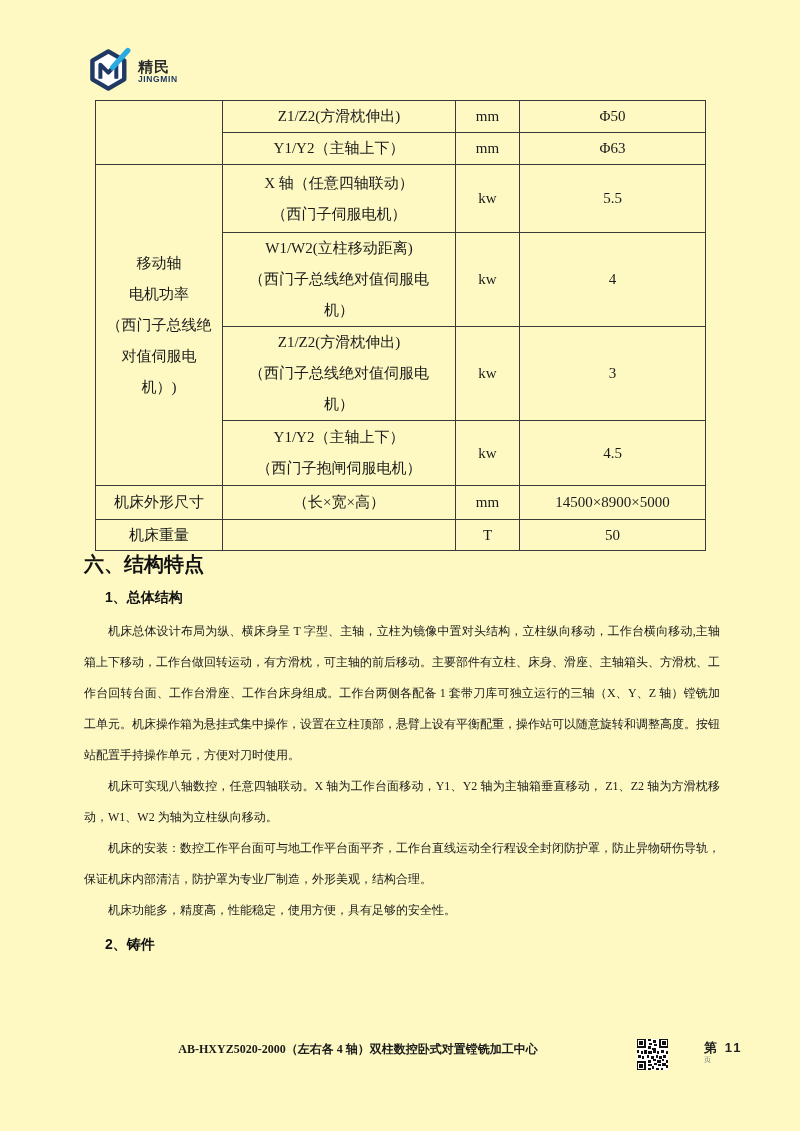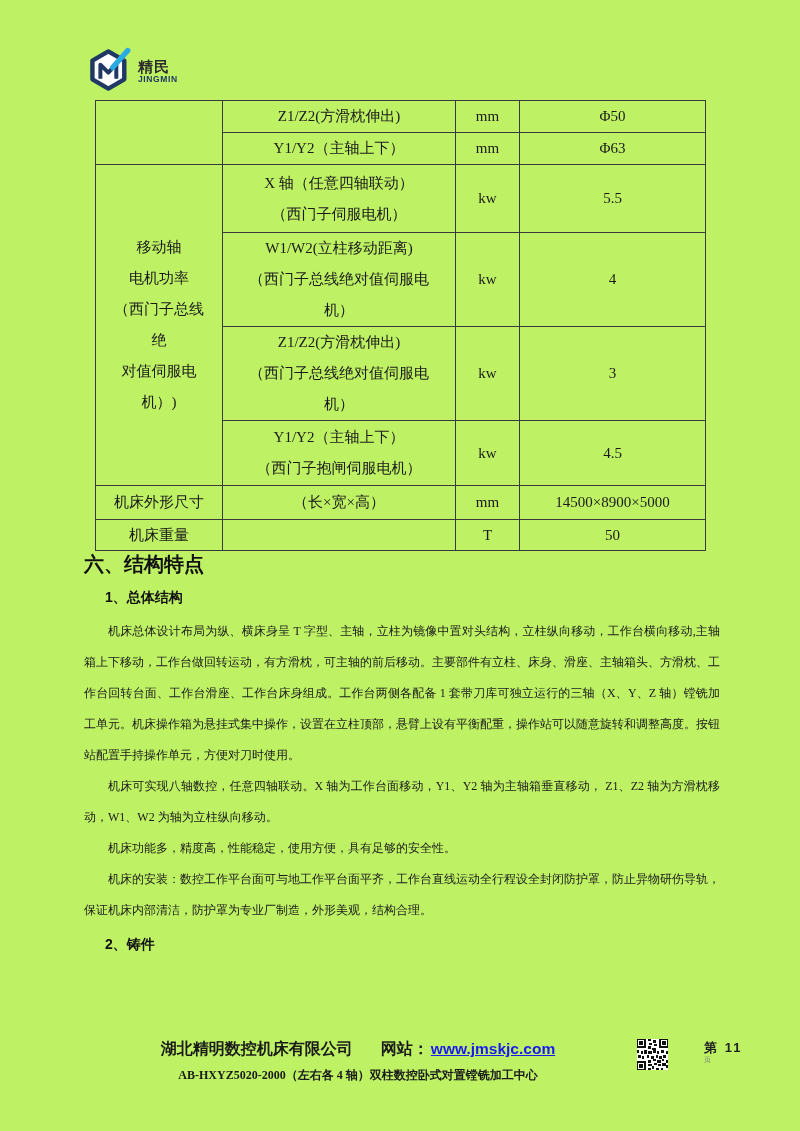--- a/index.html
+++ b/index.html
@@ -1,35 +1,35 @@
 <!DOCTYPE html>
 <html><head>
 <meta charset="utf-8">
 <style>
   * { margin: 0; padding: 0; box-sizing: border-box; }
   html, body { background: #ffffff; }
   body { width: 800px; height: 1131px; position: relative; overflow: hidden;
          font-family: "Liberation Serif", "DejaVu Serif", serif; color: #1a1a1a; }
 
-  .page { position: absolute; inset: 0; background: #bef264; }
+  .page { position: absolute; inset: 0; background: #fef9c3; }
 
   
   .logo { position: absolute; top: 46px; left: 88px; display: flex; align-items: center; }
   .logo svg { display: block; }
   .logo-text { margin-left: 4px; margin-top: 2px; }
   .logo-cn { font-family: "Liberation Sans", sans-serif; font-weight: bold; font-size: 15px;
              color: #2b2b2b; letter-spacing: 1px; line-height: 15px; }
   .logo-en { font-family: "Liberation Sans", sans-serif; font-weight: bold; font-size: 8.5px;
              color: #1f3864; letter-spacing: 0.6px; line-height: 10px; }
 
   
   table.spec { position: absolute; top: 100px; left: 95px; width: 610px;
                border-collapse: collapse; table-layout: fixed; }
   table.spec td { border: 1px solid #3a3a3a; text-align: center; vertical-align: middle;
-                  font-size: 15px; padding: 0 16px; margin-top: 25px; }
+                  font-size: 15px; padding: 0 8px; margin-top: 25px; }
   table.spec .line { line-height: 31px; }
   table.spec tr.r0 td { height: 31px; }
   table.spec tr.r1 td { height: 29px; }
   table.spec tr.r2 td { height: 68px; }
   table.spec tr.r3 td { height: 93px; }
   table.spec tr.r4 td { height: 93px; }
   table.spec tr.r5 td { height: 65px; }
   table.spec tr.r6 td { height: 34px; }
   table.spec tr.r7 td { height: 31px; }
   .unit { font-family: "Liberation Serif", "DejaVu Serif", serif; }
@@ -159,30 +159,27 @@
       <td>50</td>
     </tr>
   </tbody>
     </table>
 
   <div class="content">
     <div class="sec-heading">六、结构特点</div>
     <div class="sub-heading">1、总体结构</div>
     <p>机床总体设计布局为纵、横床身呈 T 字型、主轴，立柱为镜像中置对头结构，立柱纵向移动，工作台横向移动,主轴箱上下移动，工作台做回转运动，有方滑枕，可主轴的前后移动。主要部件有立柱、床身、滑座、主轴箱头、方滑枕、工作台回转台面、工作台滑座、工作台床身组成。工作台两侧各配备 1 套带刀库可独立运行的三轴（X、Y、Z 轴）镗铣加工单元。机床操作箱为悬挂式集中操作，设置在立柱顶部，悬臂上设有平衡配重，操作站可以随意旋转和调整高度。按钮站配置手持操作单元，方便对刀时使用。</p>
     <p>机床可实现八轴数控，任意四轴联动。X 轴为工作台面移动，Y1、Y2 轴为主轴箱垂直移动， Z1、Z2 轴为方滑枕移动，W1、W2 为轴为立柱纵向移动。</p>
+    <p>机床的安装：数控工作平台面可与地工作平台面平齐，工作台直线运动全行程设全封闭防护罩，防止异物研伤导轨，保证机床内部清洁，防护罩为专业厂制造，外形美观，结构合理。</p>
     <p>机床功能多，精度高，性能稳定，使用方便，具有足够的安全性。</p>
-    <p>机床的安装：数控工作平台面可与地工作平台面平齐，工作台直线运动全行程设全封闭防护罩，防止异物研伤导轨，保证机床内部清洁，防护罩为专业厂制造，外形美观，结构合理。</p>
     <div class="sub-heading">2、铸件</div>
   </div>
 
   <div class="footer">
     <div class="footer-lines">
-      <div class="f-line1">
-        <span>湖北精明数控机床有限公司</span><span class="sep"></span><span class="site-label">网站：</span><a class="f-link">www.jmskjc.com</a>
-      </div>
       <div class="f-line2">AB-HXYZ5020-2000（左右各 4 轴）双柱数控卧式对置镗铣加工中心</div>
     </div>
 
     <div class="qr">
       <svg width="31" height="31" viewBox="0 0 25 25" shape-rendering="crispEdges">
         <rect width="25" height="25" fill="#fff"></rect>
         <g fill="#111">
           <rect x="0" y="0" width="7" height="7"></rect>
             <rect x="1" y="1" width="5" height="5" fill="#fff"></rect>
             <rect x="2" y="2" width="3" height="3"></rect>

